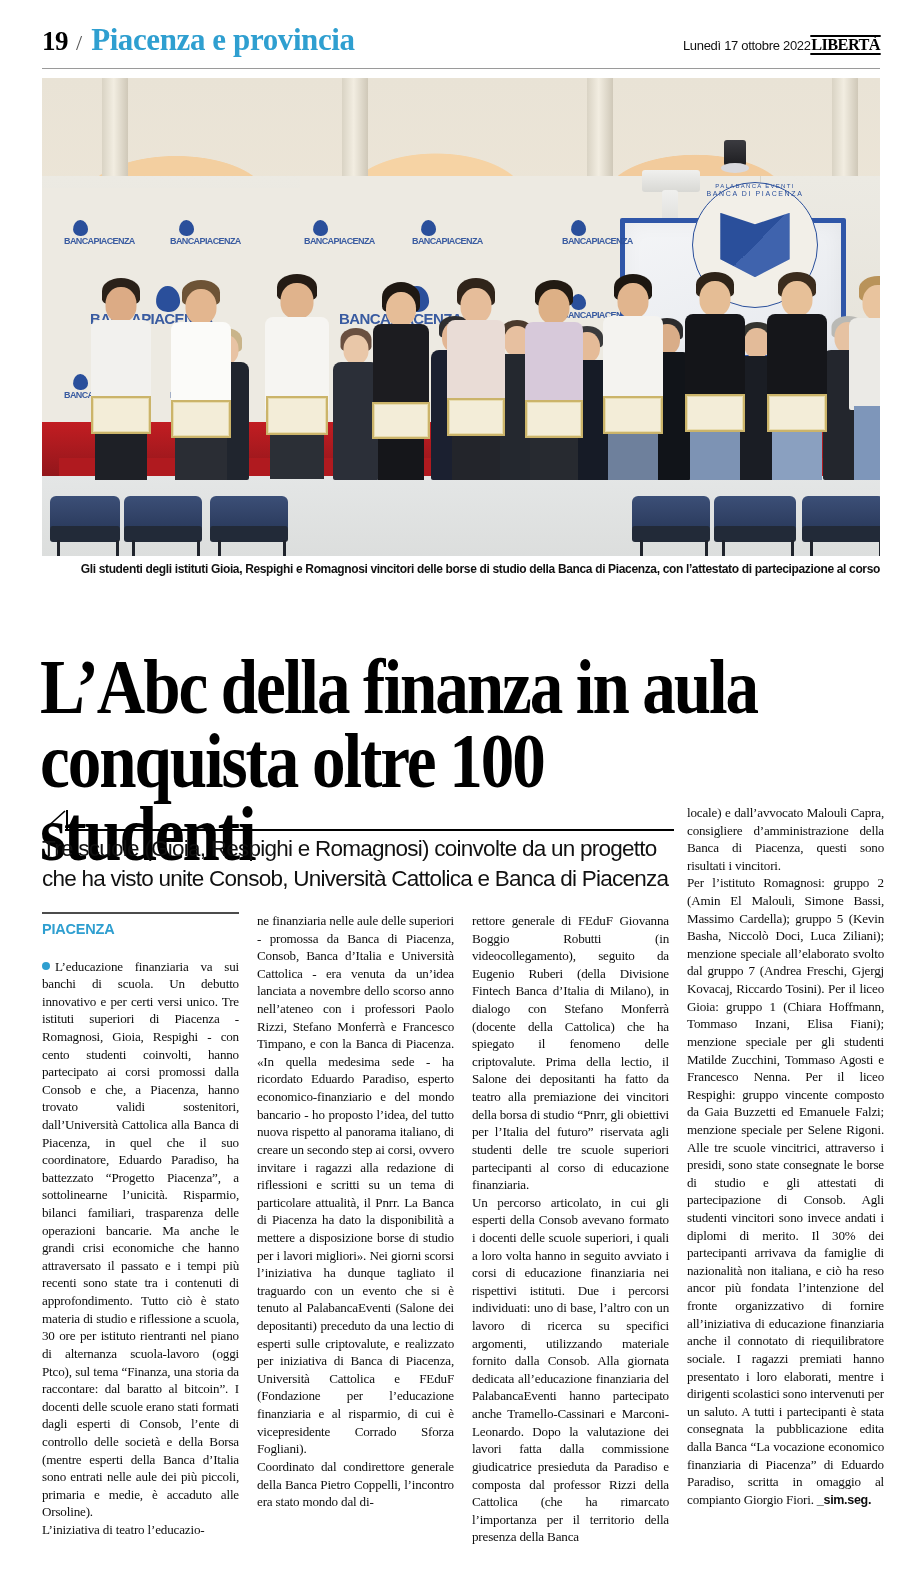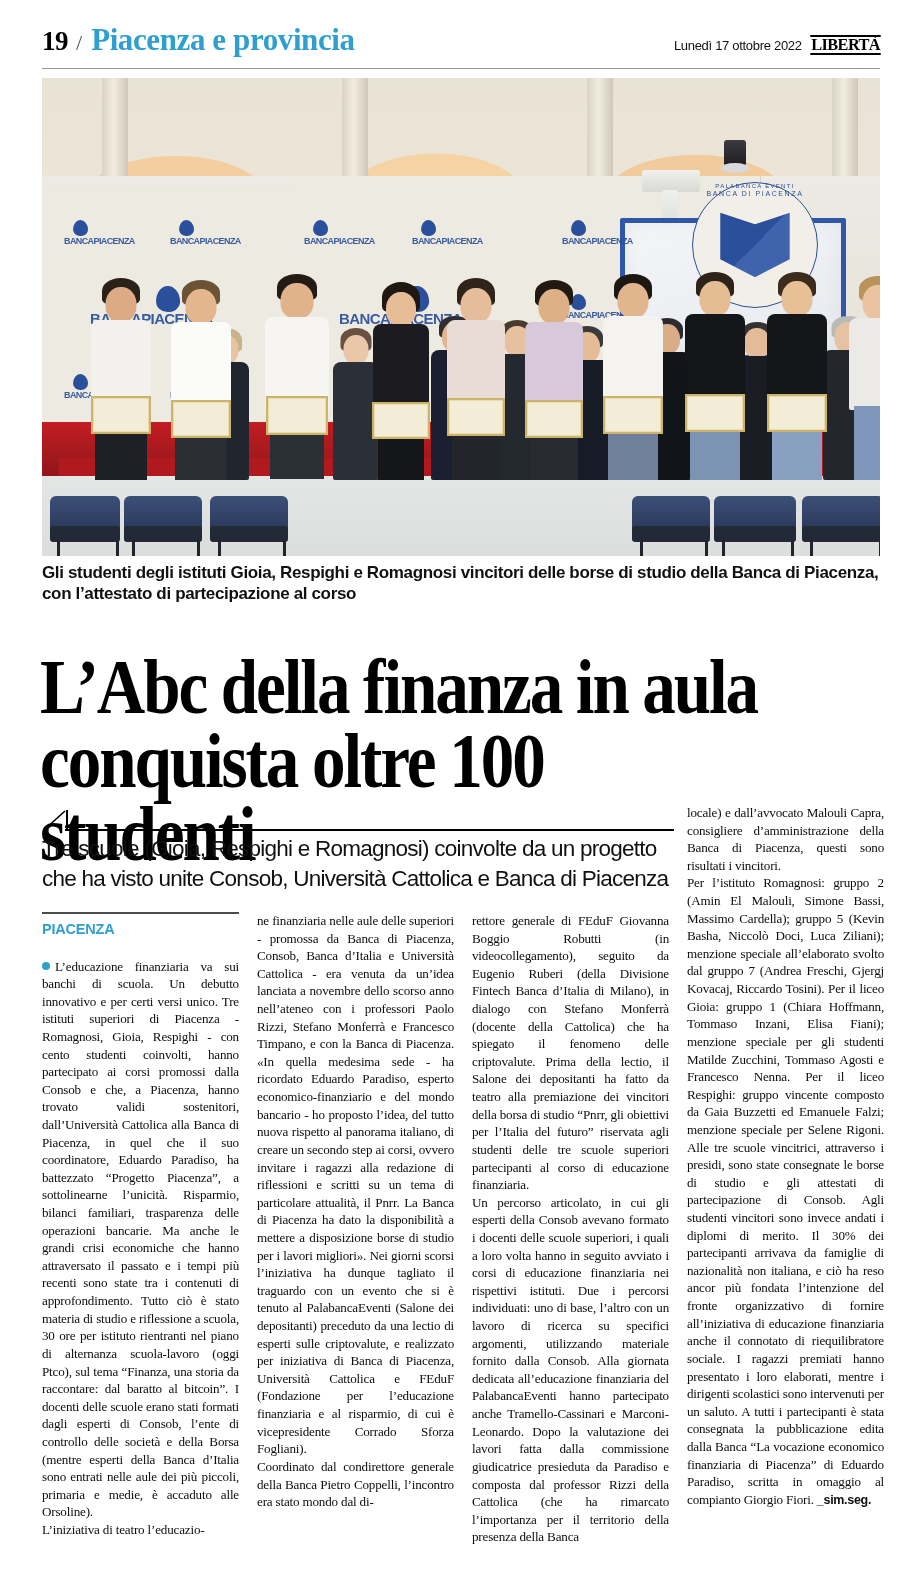--- a/index.html
+++ b/index.html
@@ -51,21 +51,20 @@
     font-weight: bold;
     font-size: 31px;
     color: #2f9fd0;
     letter-spacing: -0.4px;
     line-height: 1;
   }
   .header-right {
     margin-left: auto;
     display: flex;
     align-items: baseline;
-    gap: 9px;
   }
   .issue-date {
     font-family: "Liberation Sans", sans-serif;
     font-size: 13px;
     color: #111;
     letter-spacing: -0.3px;
   }
   .brand {
     font-family: "Liberation Serif", serif;
     font-weight: bold;
@@ -237,24 +236,25 @@
   }
 
   
   .caption {
     position: absolute;
     left: 42px;
     top: 562px;
     width: 838px;
     font-family: "Liberation Sans", sans-serif;
     font-weight: bold;
-    font-size: 17px;
+    font-size: 12px;
     letter-spacing: -0.35px;
     color: #111;
     line-height: 1.25;
+    text-align: right;
   }
 
   
   .headline {
     position: absolute;
     left: 40px;
     top: 598px;
     width: 850px;
     font-family: "Liberation Serif", serif;
     font-weight: bold;

